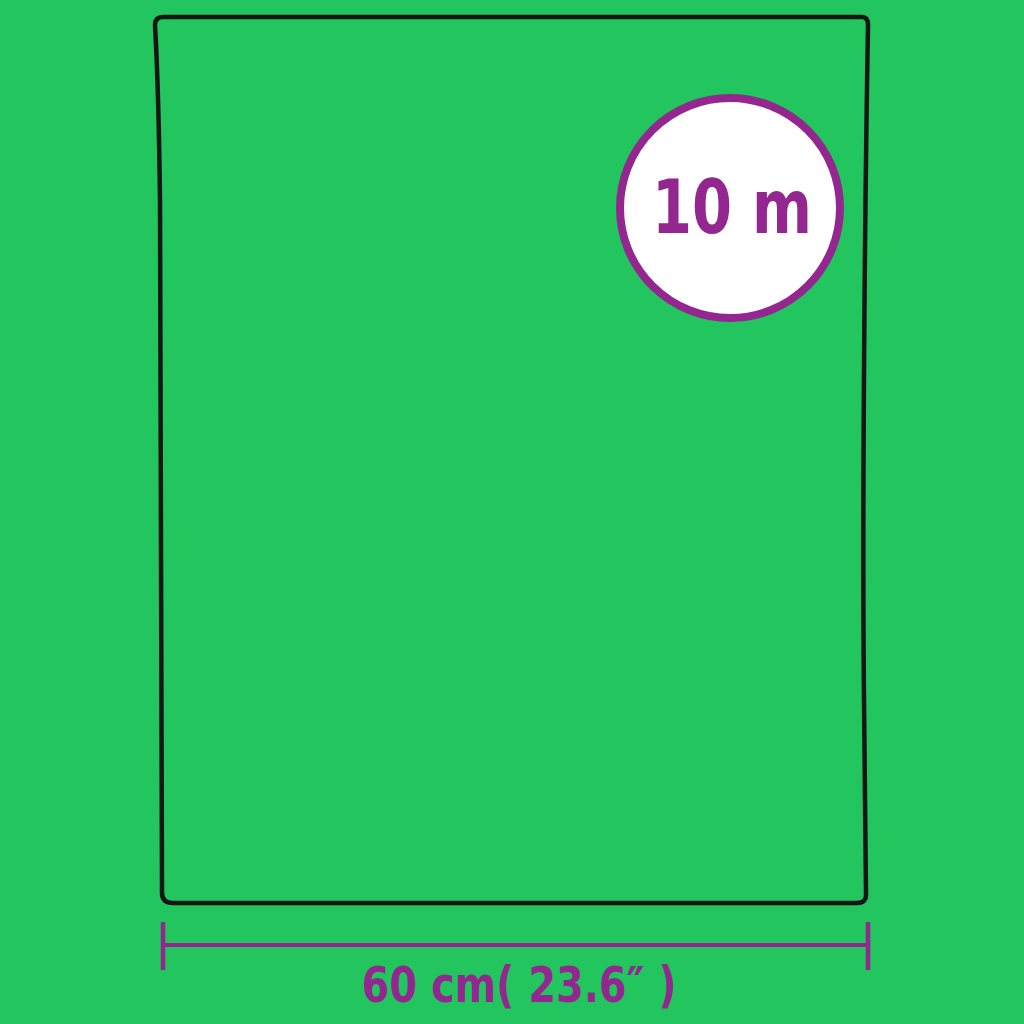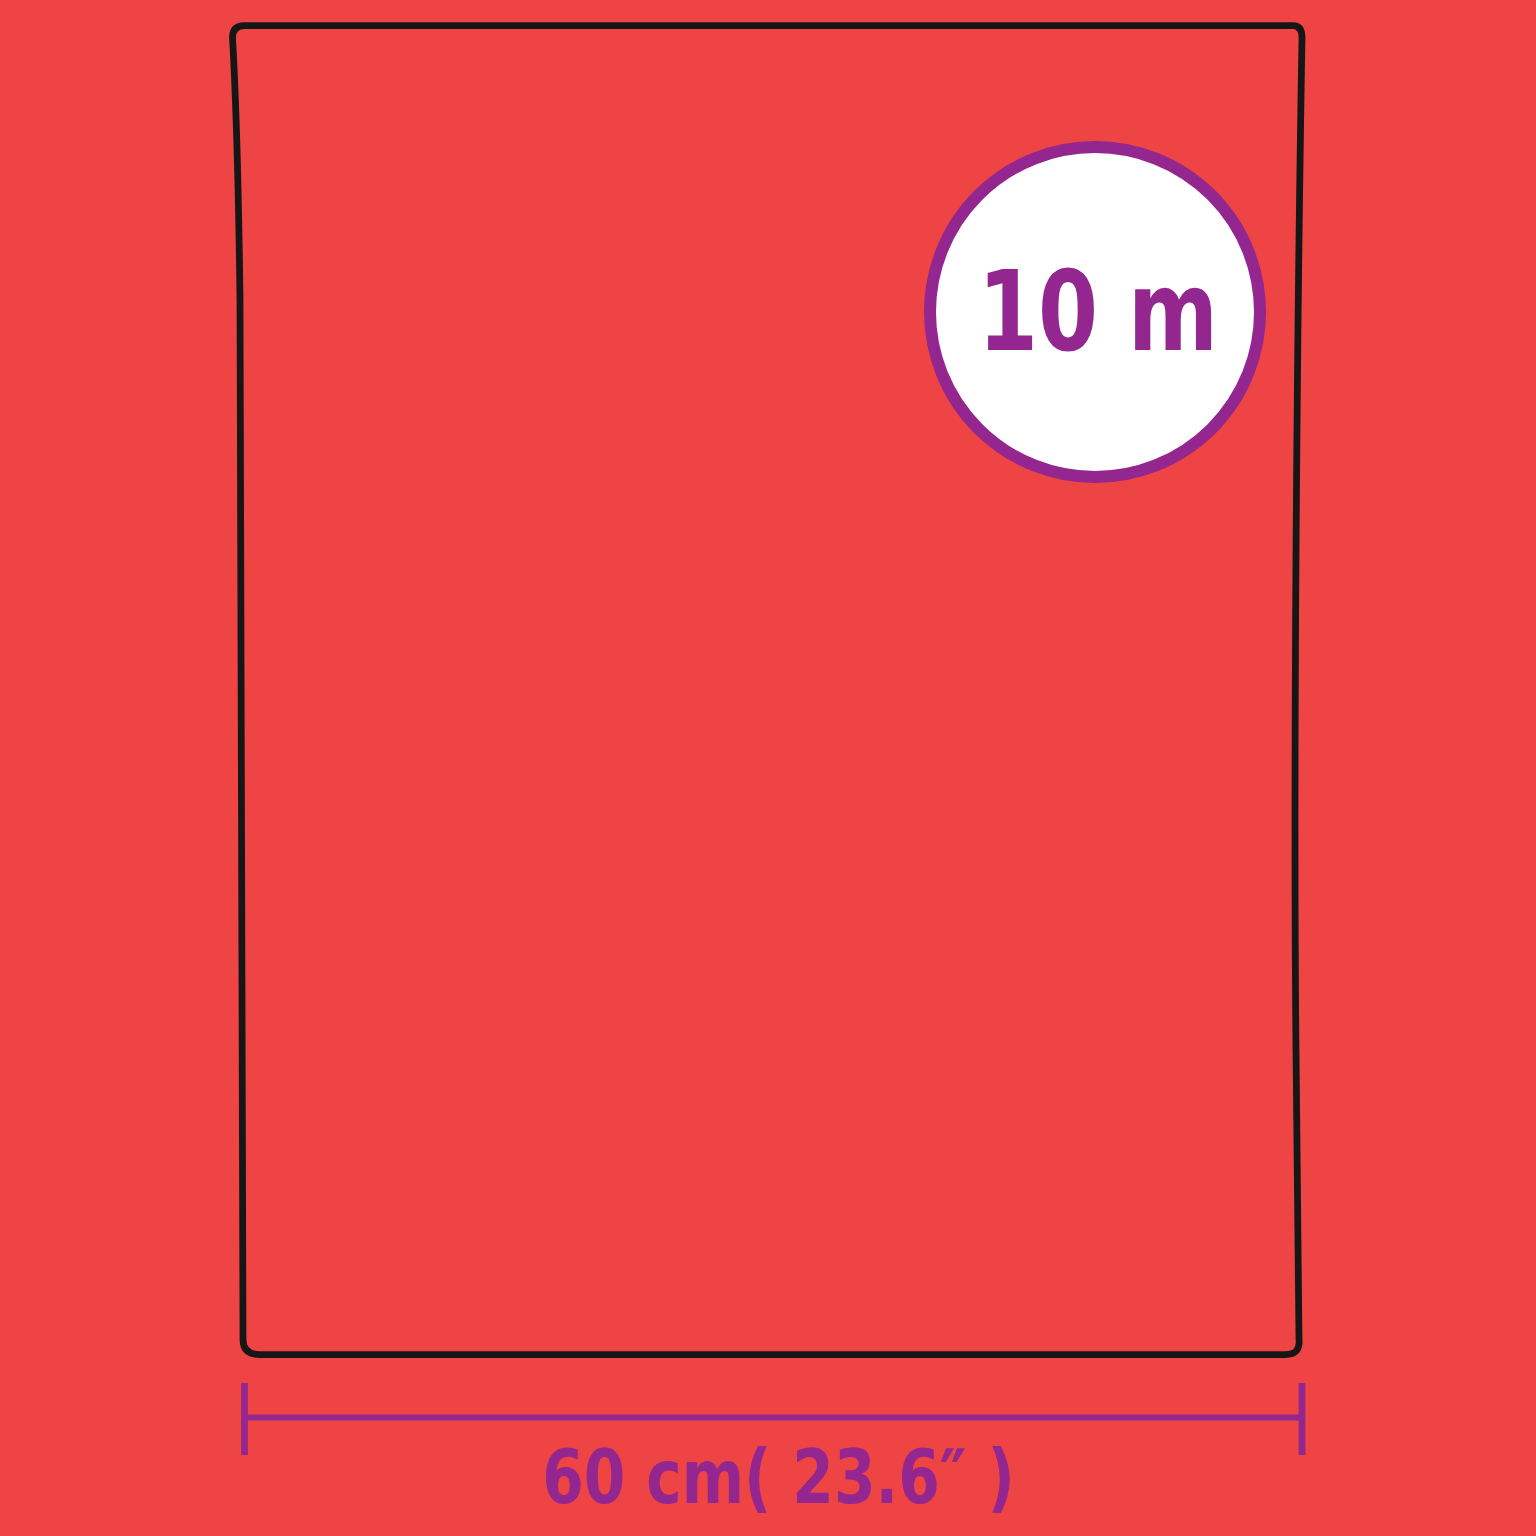--- a/index.html
+++ b/index.html
@@ -8,21 +8,21 @@
     width: 1024px;
     height: 1024px;
     background: #ffffff;
     overflow: hidden;
     font-family: "DejaVu Sans", "Liberation Sans", sans-serif;
   }
   .stage {
     position: relative;
     width: 1024px;
     height: 1024px;
-    background: #ef4444;
+    background: #22c55e;
   }
   svg { display: block; }
   text {
     font-family: "DejaVu Sans", "Liberation Sans", sans-serif;
     font-weight: bold;
   }
 </style>
 </head>
 <body>
 

